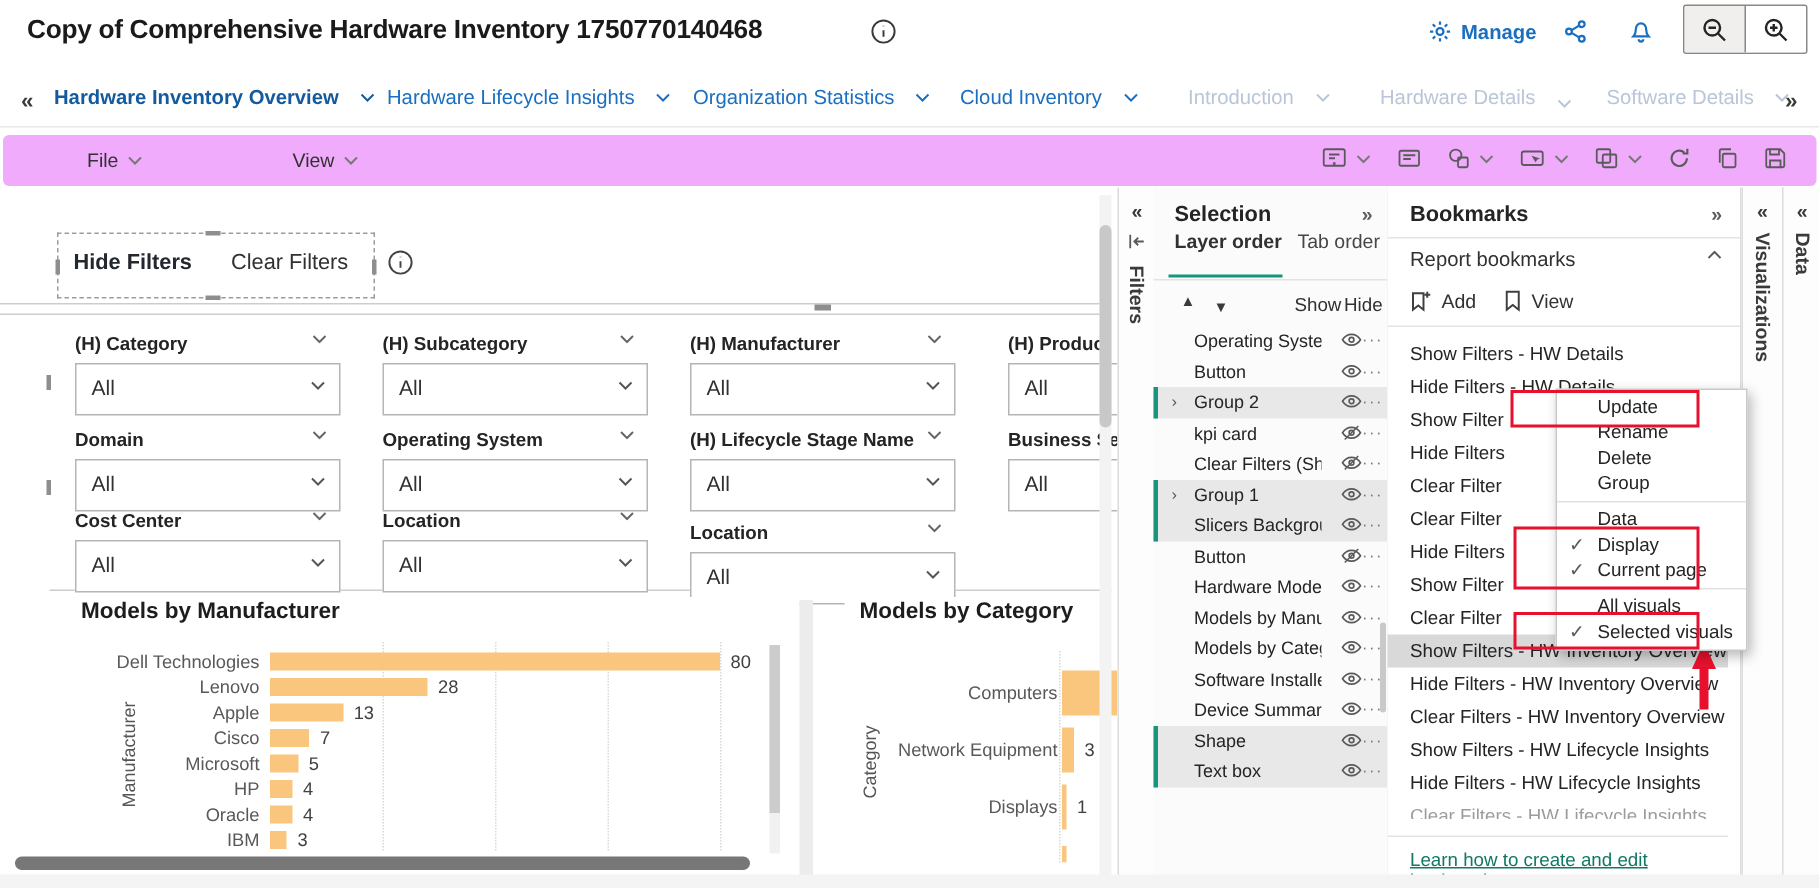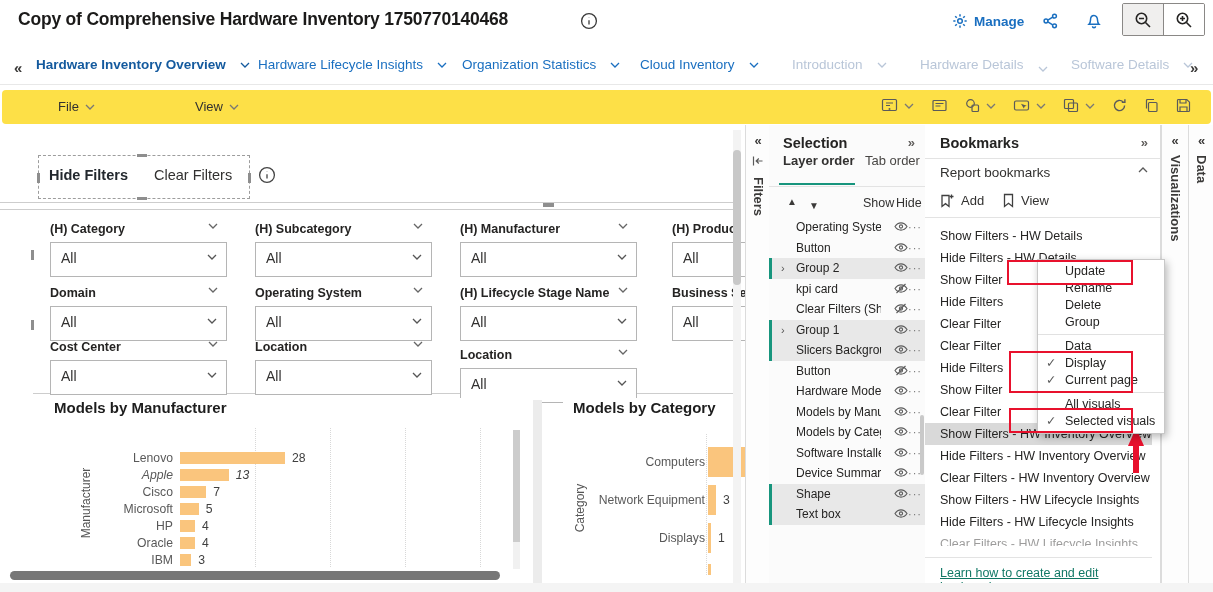--- a/index.html
+++ b/index.html
@@ -22,21 +22,21 @@
 
   
   #tab-bar{left:0;top:48px;width:1213px;height:36px;background:#fff;border-bottom:1px solid #e8e8e8;}
   .tab{position:absolute;top:9px;display:flex;align-items:center;gap:14px;font-size:13.5px;color:#1a6fc0;cursor:pointer;padding-bottom:25px;}
   .tab .icon{color:inherit;}
   .tab.active{font-weight:bold;color:#145a9e;border-bottom:3px solid #1763af;}
   .tab.disabled{color:#b9c6d8;}
   .tab-nav{position:absolute;top:11px;color:#3b3a39;font-size:15px;font-weight:bold;cursor:pointer;}
 
   
-  #menubar{left:2px;top:90px;width:1209px;height:34px;background:#fde047;border-radius:4px;}
+  #menubar{left:2px;top:90px;width:1209px;height:34px;background:#f0abfc;border-radius:4px;}
   .menu-word{position:absolute;top:9px;display:flex;align-items:center;gap:6px;color:#323130;font-size:13px;cursor:pointer;}
   .menu-word .icon{color:#797775;}
   #menubar-icons{position:absolute;right:20px;top:8px;display:flex;align-items:center;gap:17px;}
   .tb-item{display:flex;align-items:center;gap:6px;cursor:pointer;color:#4d4d4d;}
 
   
   #canvas{left:0;top:125px;width:745px;height:467px;background:#fff;overflow:hidden;}
   #buttons-frame{left:38px;top:30px;width:210px;height:42px;border:1px dashed #9d9d9d;}
   .handle{position:absolute;background:#8e8e8e;}
   #btn-hide{position:absolute;left:10px;top:11px;font-size:14.5px;font-weight:bold;color:#23282e;cursor:pointer;}
@@ -480,26 +480,31 @@
           </span>
         </div>
       </div>
 
     <div id="chart1" class="chart" style="left:40px;top:273px;width:493px;height:177px">
         <div class="chart-title" style="left: 14px;">Models by Manufacturer</div>
         <div class="gridline" style="left: 215px; top: 30px; bottom: 8px;"></div>
         <div class="gridline" style="left: 290px; top: 30px; bottom: 8px;"></div>
         <div class="gridline" style="left: 365px; top: 30px; bottom: 8px;"></div>
         <div class="gridline" style="left: 440px; top: 30px; bottom: 8px;"></div>
+        <div class="bar-row" style="top: 34px;">
+          <span class="bar-cat">Dell Technologies</span>
+          <span class="bar" style="width: 300px; background: rgb(250, 197, 125);"></span>
+          <span class="bar-val">80</span>
+        </div>
         <div class="bar-row" style="top: 51px;">
           <span class="bar-cat">Lenovo</span>
           <span class="bar" style="width: 105px; background: rgb(250, 197, 125);"></span>
           <span class="bar-val">28</span>
         </div>
-        <div class="bar-row" style="top: 68px; font-style: italic;">
+        <div class="bar-row" style="top: 68px;">
           <span class="bar-cat">Apple</span>
           <span class="bar" style="width: 48.75px; background: rgb(250, 197, 125);"></span>
           <span class="bar-val">13</span>
         </div>
         <div class="bar-row" style="top: 85px;">
           <span class="bar-cat">Cisco</span>
           <span class="bar" style="width: 26.25px; background: rgb(250, 197, 125);"></span>
           <span class="bar-val">7</span>
         </div>
         <div class="bar-row" style="top: 102px;">

